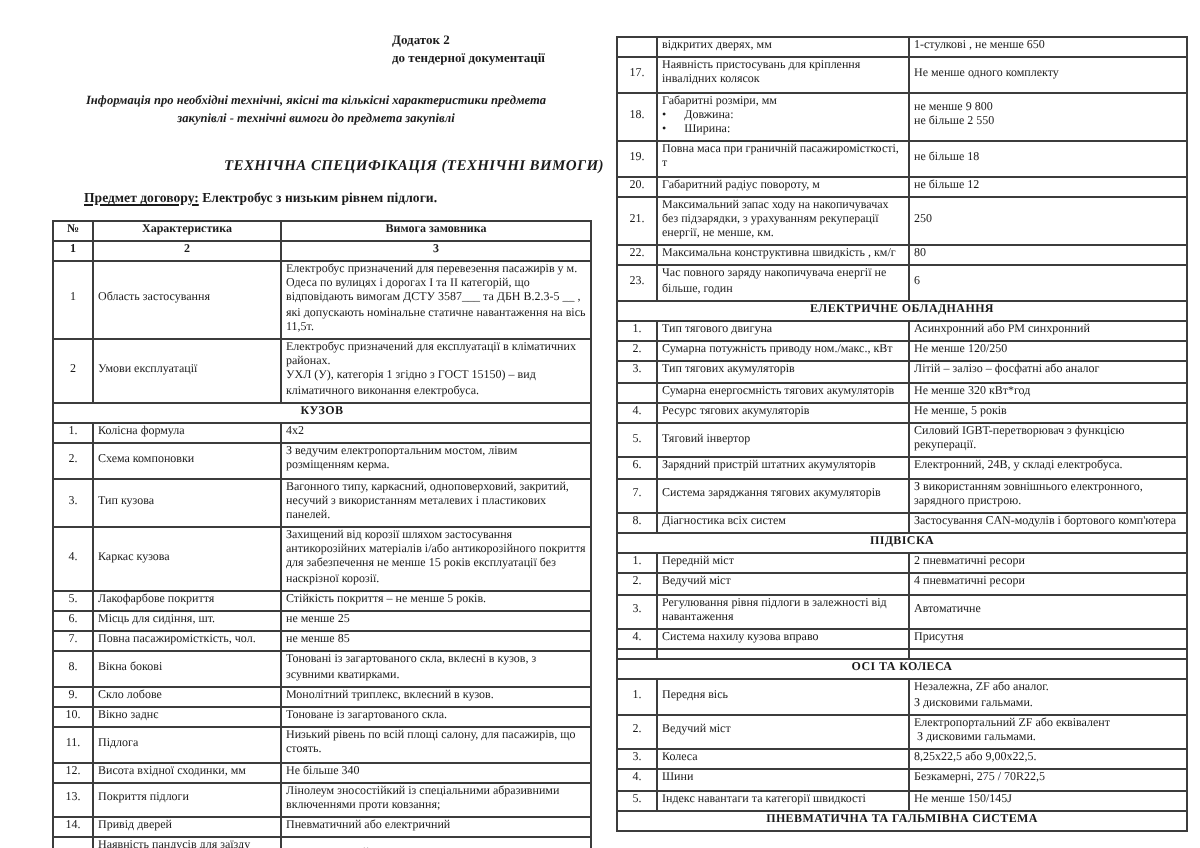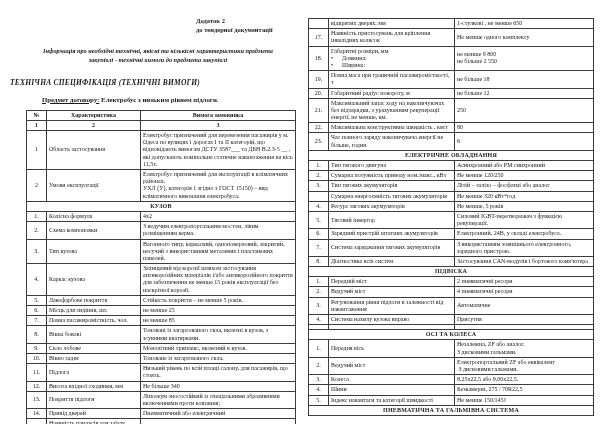--- a/index.html
+++ b/index.html
@@ -6,21 +6,21 @@
   body{
     width:600px;height:424px;background:#ffffff;overflow:hidden;position:relative;
     font-family:"Liberation Serif","DejaVu Serif",serif;color:#1b1b1b;
   }
   .page{position:absolute;background:#ffffff;}
   #page-left{left:10px;top:8px;width:292px;height:408px;}
   #page-right{left:306px;top:8px;width:288px;height:410px;}
 
   .annex{margin:8px 14px 0 186px;font-weight:bold;font-size:6.5px;line-height:1.45;}
   .intro{margin:11px 18px 0 22px;text-align:center;font-weight:bold;font-style:italic;font-size:6.3px;line-height:1.5;}
-  .doc-title{margin:13px 0 0 0;text-align:left;font-weight:bold;font-style:italic;font-size:7.5px;letter-spacing:.2px;}
+  .doc-title{margin:13px 0 0 0;text-align:right;font-weight:bold;font-style:italic;font-size:7.5px;letter-spacing:.2px;}
   .subject{margin:9px 0 0 32px;font-weight:bold;font-size:6.8px;}
   .subject .lbl{text-decoration:underline;}
 
   table{border-collapse:collapse;table-layout:fixed;font-size:6px;line-height:1.2;}
   #table1{margin:7px 0 0 16px;width:269px;}
   #table2{margin:10px 0 0 2px;width:285px;}
   td,th{border:1px solid #3c3c3c;padding:1px 2px;vertical-align:middle;
         white-space:pre-line;word-wrap:break-word;font-weight:normal;}
   th{font-weight:bold;text-align:center;}
   td.num{text-align:center;}

